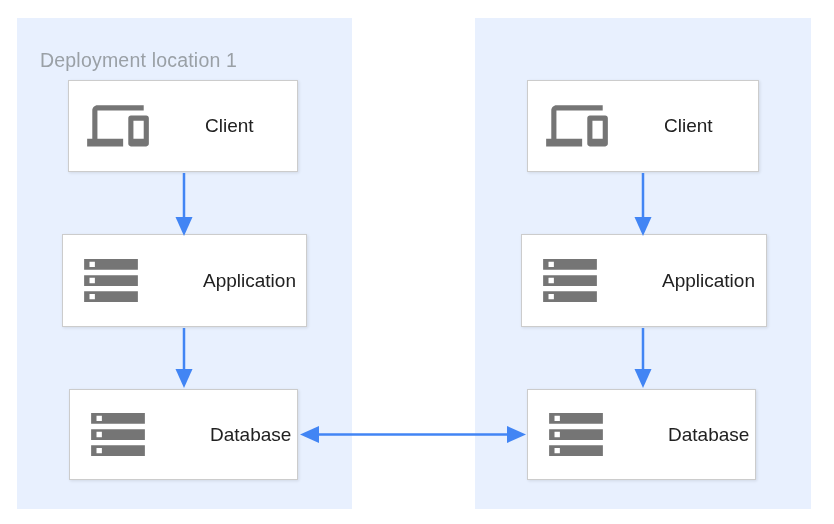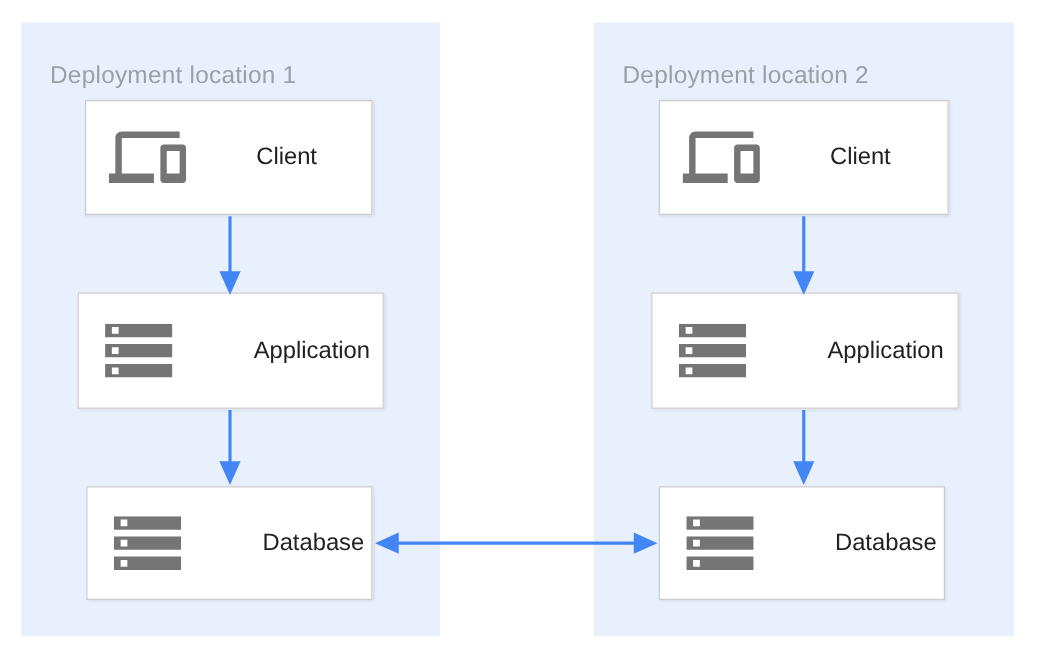--- a/index.html
+++ b/index.html
@@ -99,21 +99,20 @@
 
     <div class="node node-database">
       <svg class="icon icon-storage" viewBox="2 4 20 16" preserveAspectRatio="xMidYMid meet" aria-hidden="true">
         <path fill="currentColor" d="M2 20h20v-4H2v4zm2-3h2v2H4v-2zM2 4v4h20V4H2zm4 3H4V5h2v2zm-4 7h20v-4H2v4zm2-3h2v2H4v-2z"></path>
       </svg>
       <span class="node-label">Database</span>
     </div>
   </div>
 
   <div class="zone zone-2">
-    <div class="zone-title">Deployment location 2</div>
 
     <div class="node node-client">
       <svg class="icon icon-devices" viewBox="0 3.5 24 17.5" preserveAspectRatio="xMidYMid meet" aria-hidden="true">
         <path fill="currentColor" d="M4 6h18V4H4c-1.1 0-2 .9-2 2v11H0v3h14v-3H4V6zm19 2h-6c-.55 0-1 .45-1 1v10c0 .55.45 1 1 1h6c.55 0 1-.45 1-1V9c0-.55-.45-1-1-1zm-1 9h-4v-7h4v7z"></path>
       </svg>
       <span class="node-label">Client</span>
     </div>
 
     <div class="node node-application">
       <svg class="icon icon-storage" viewBox="2 4 20 16" preserveAspectRatio="xMidYMid meet" aria-hidden="true">

